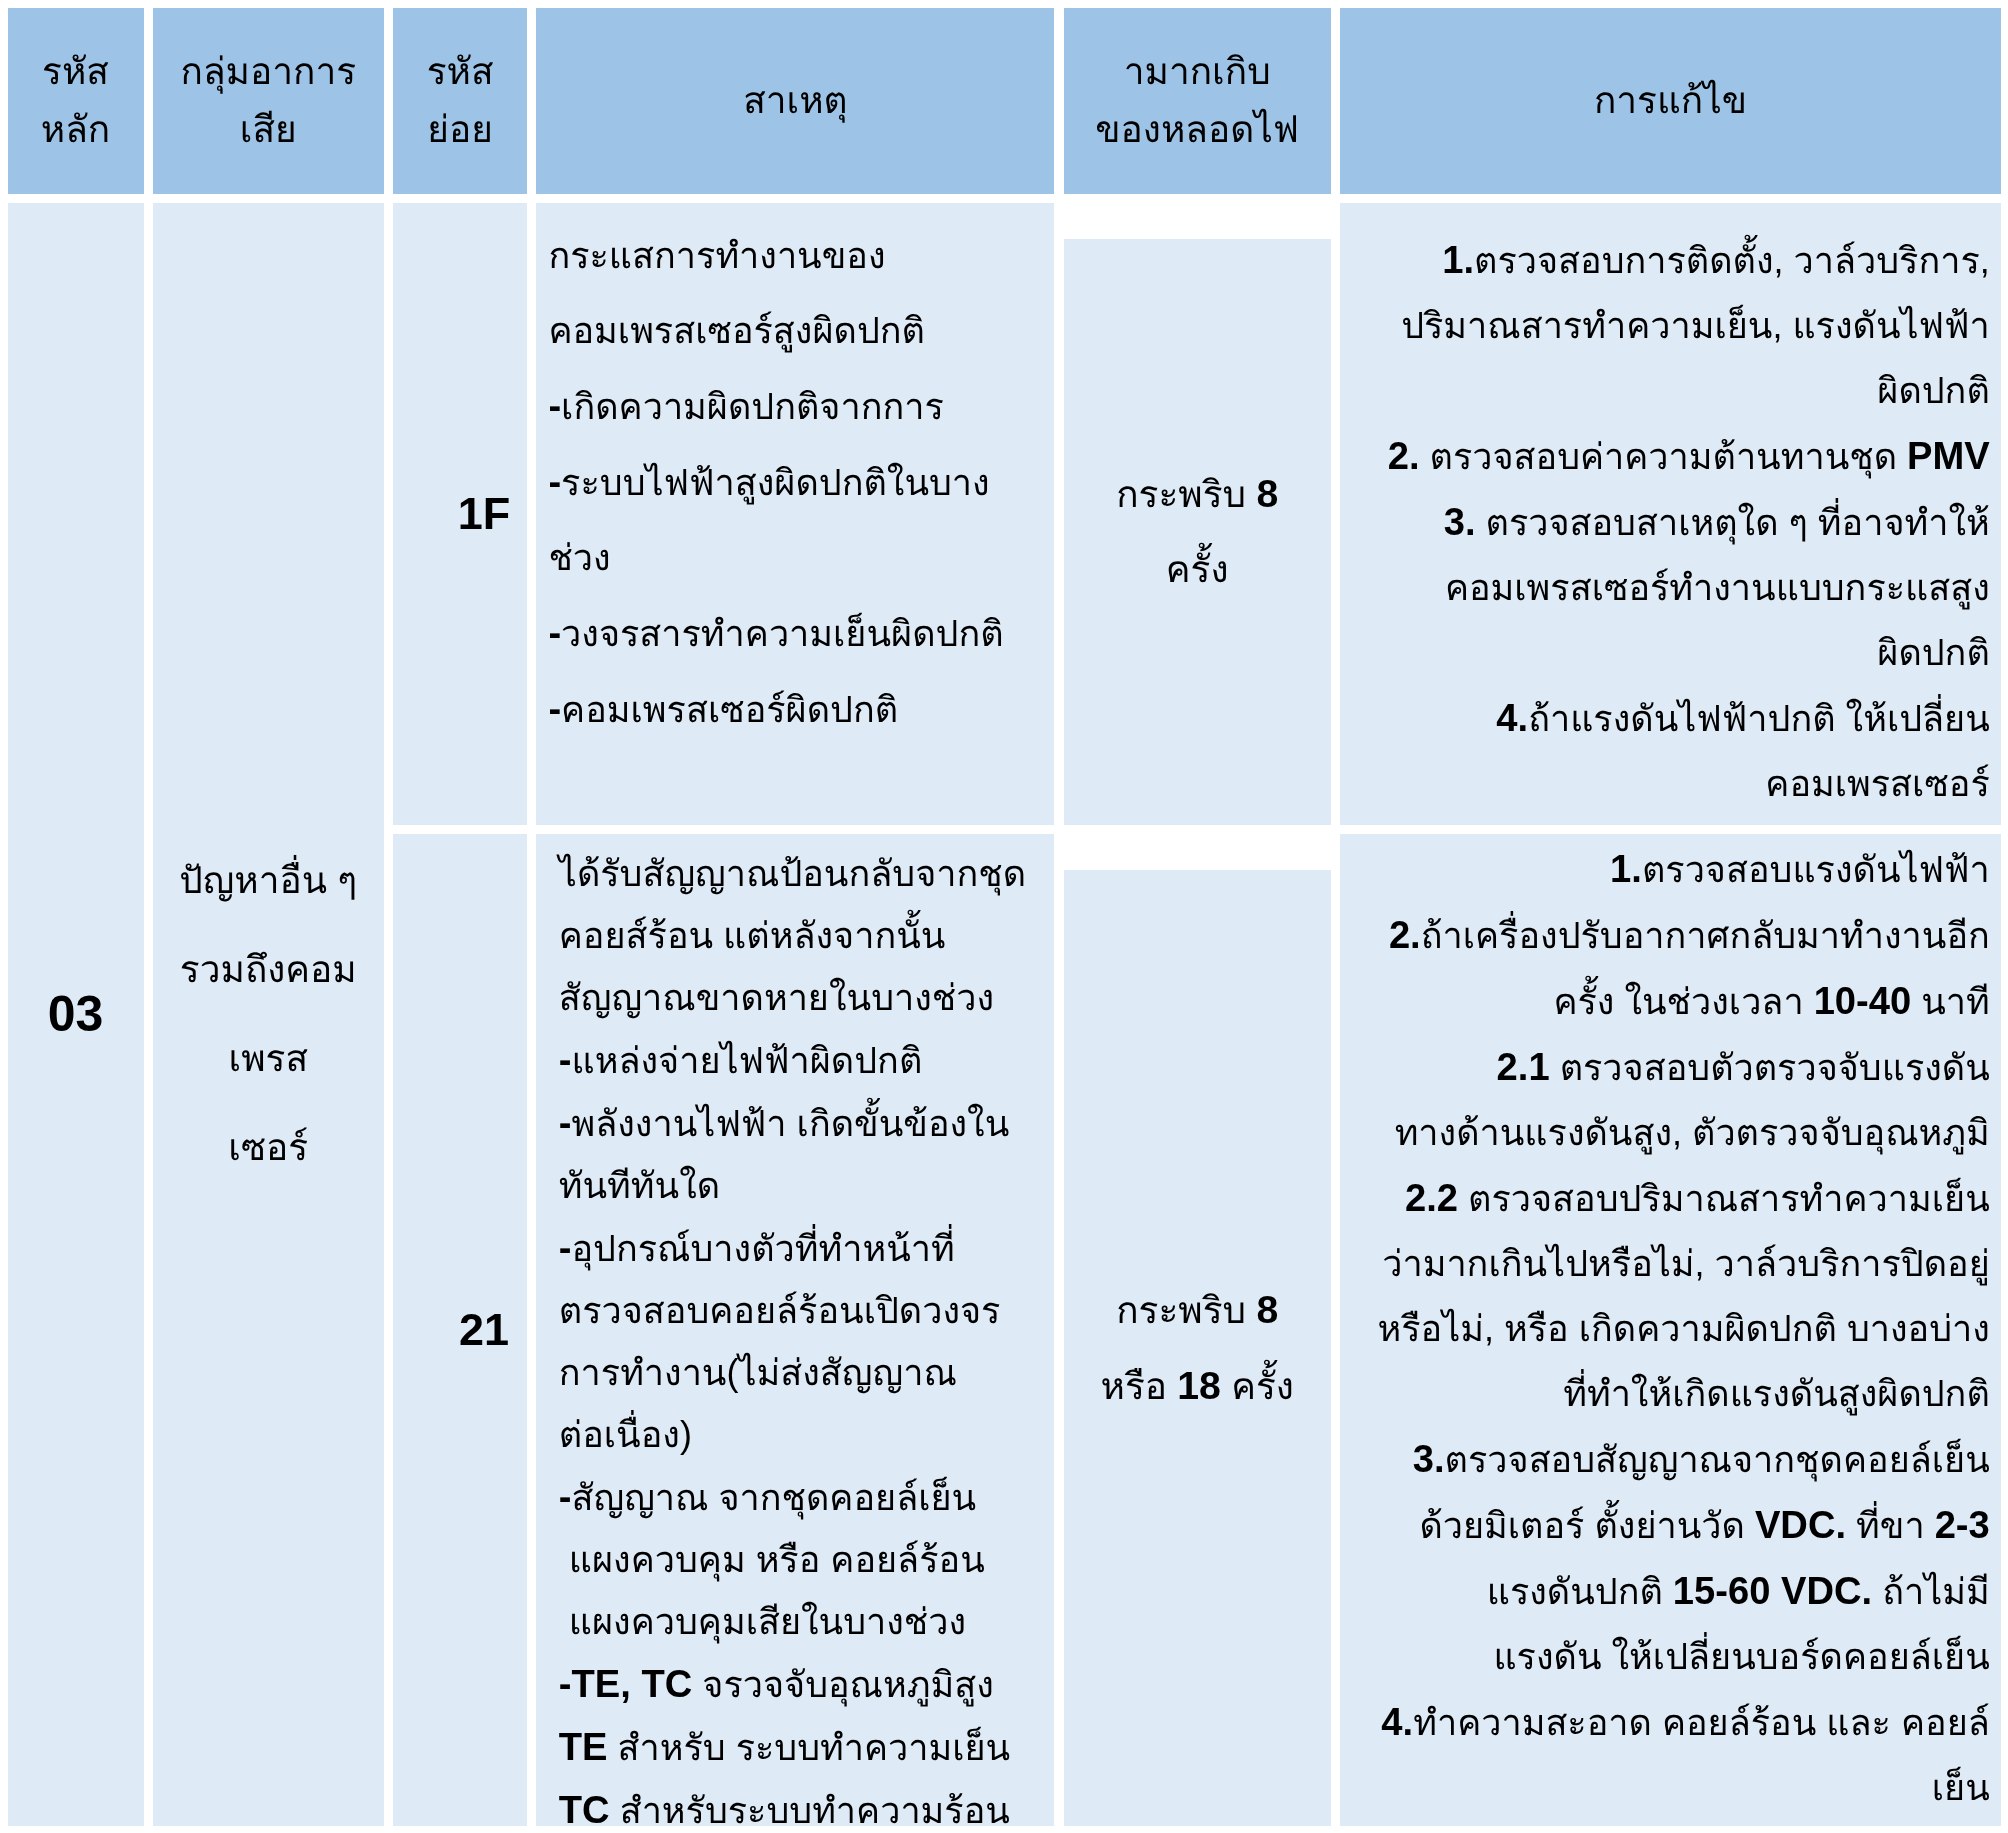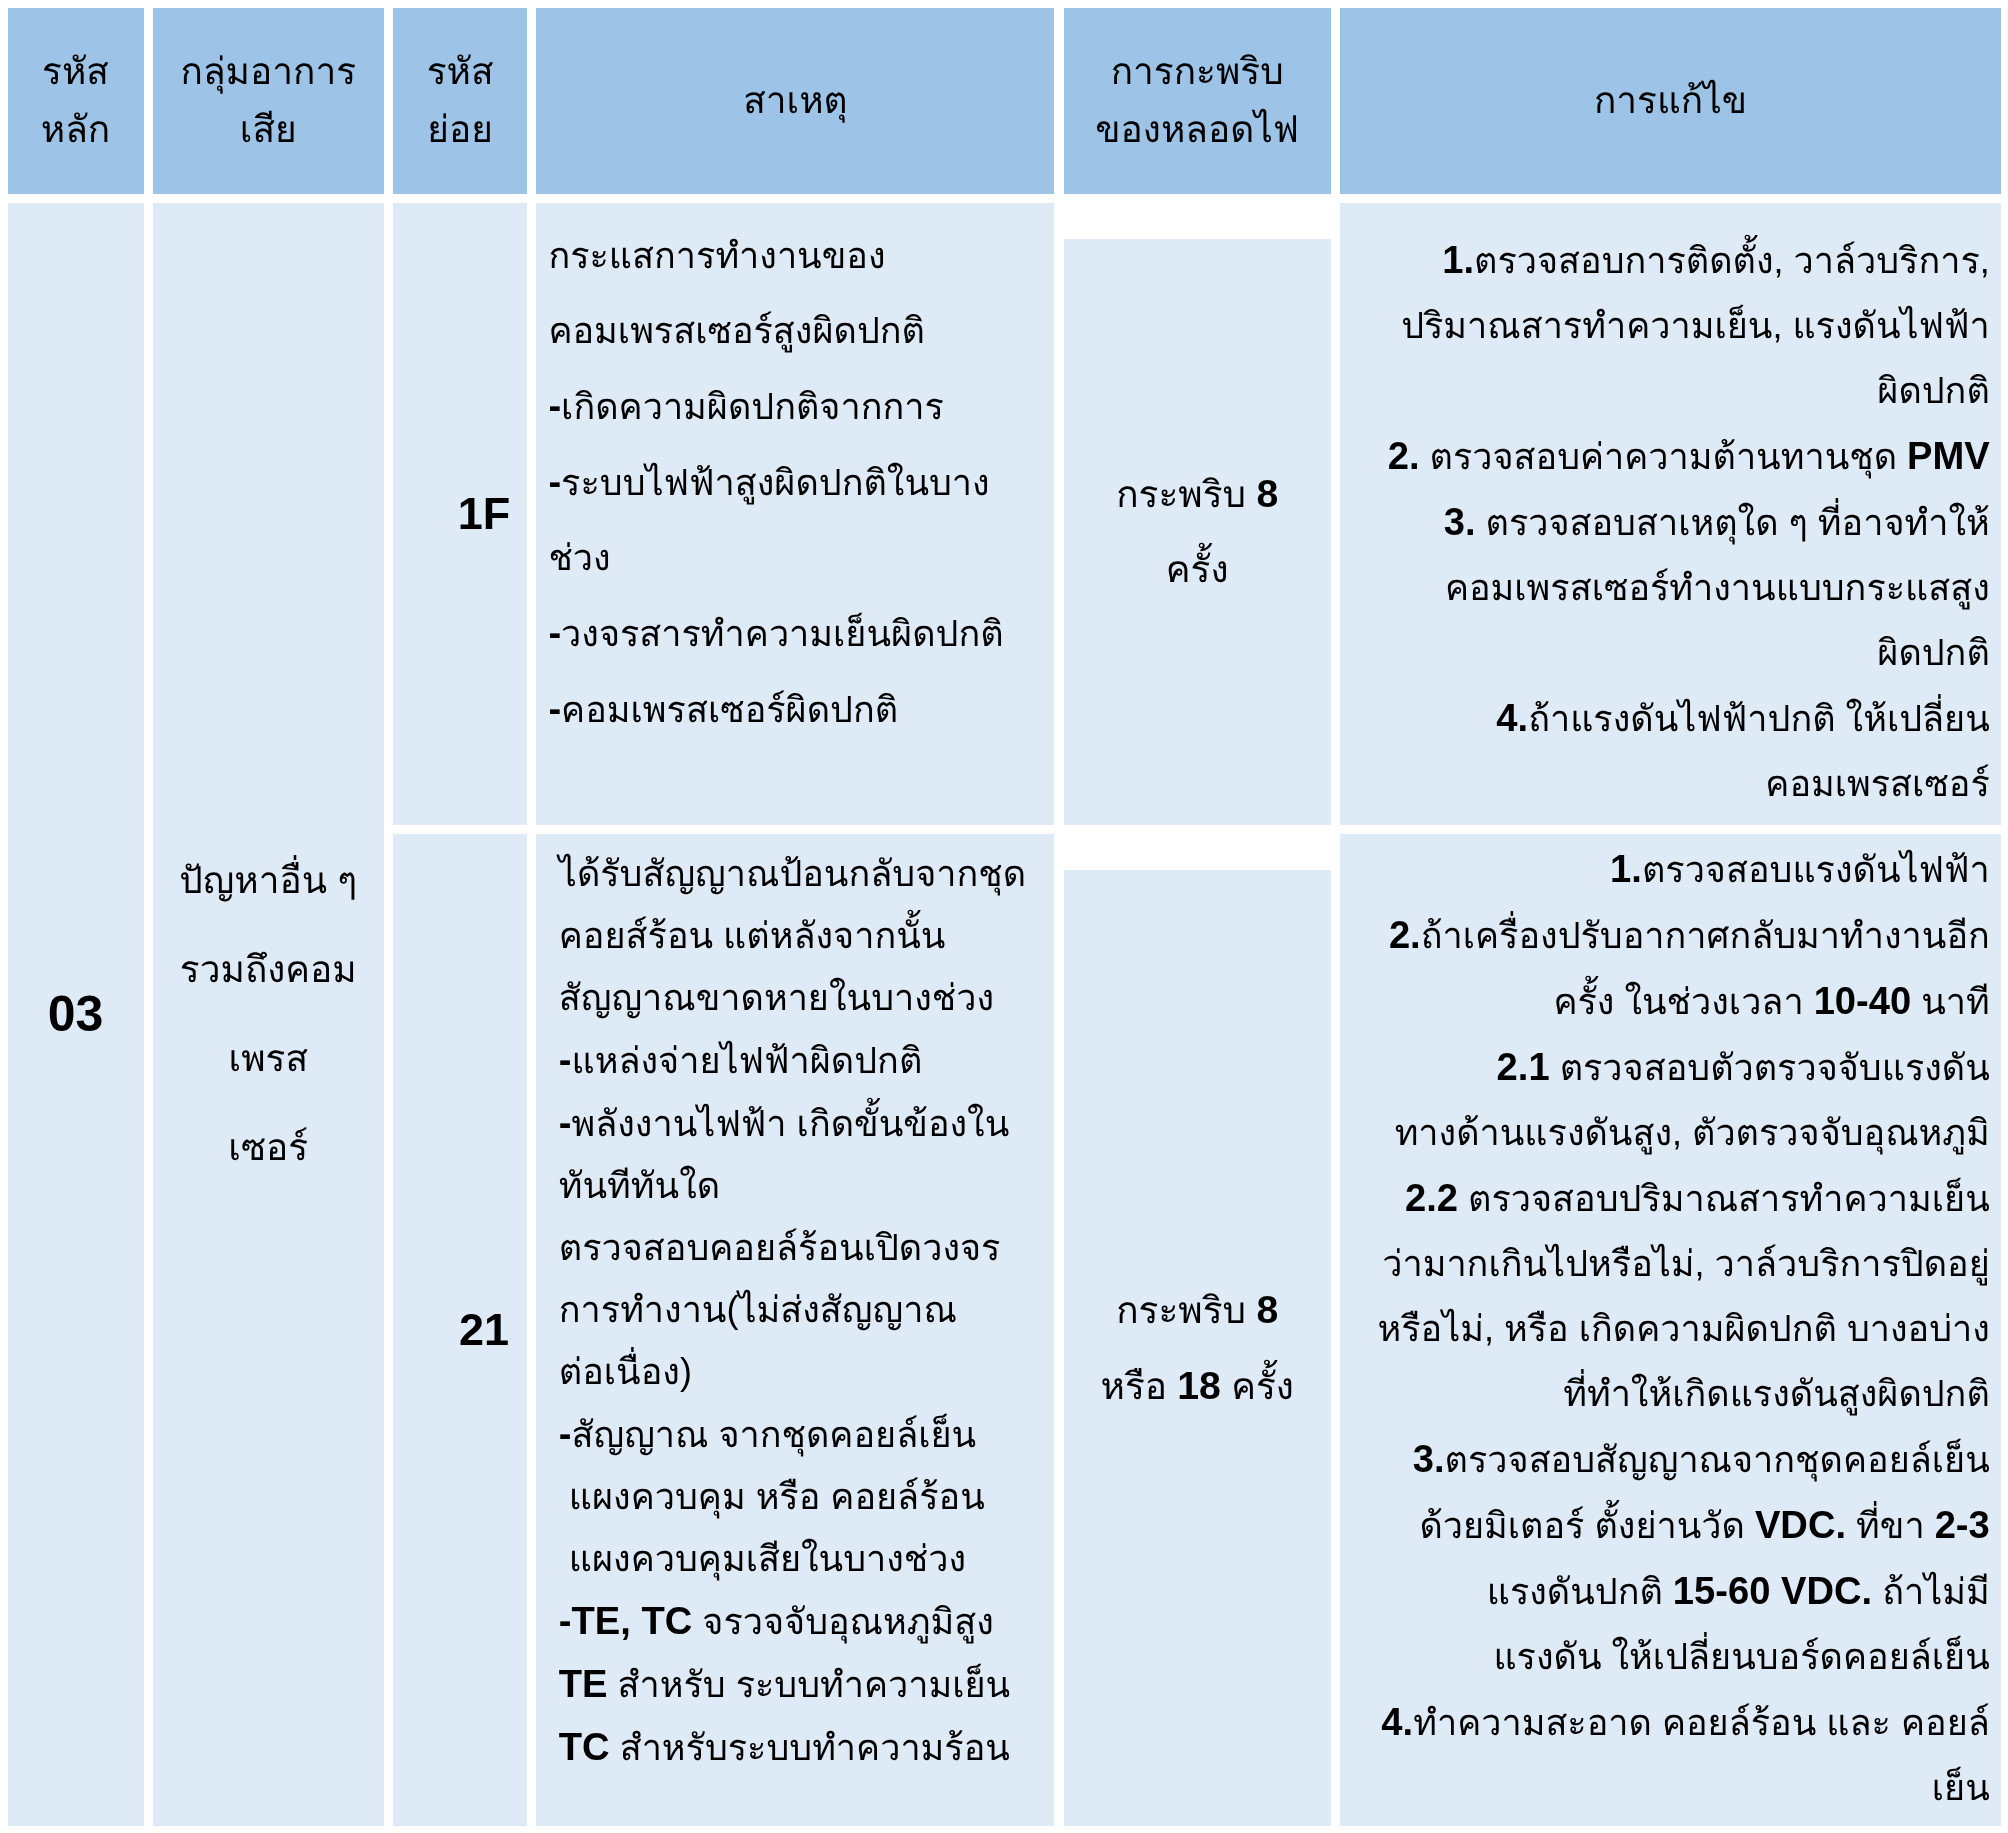--- a/index.html
+++ b/index.html
@@ -49,21 +49,21 @@
       <div class="line"><span>เสีย</span></div>
     </div>
   <div class="cell th">
       <div class="line"><span>รหัส</span></div>
       <div class="line"><span>ย่อย</span></div>
     </div>
   <div class="cell th">
       <div class="line"><span>สาเหตุ</span></div>
     </div>
   <div class="cell th">
-      <div class="line"><span>การกะพริบ</span></div>
+      <div class="line"><span>ามากเกิบ</span></div>
       <div class="line"><span>ของหลอดไฟ</span></div>
     </div>
   <div class="cell th">
       <div class="line"><span>การแก้ไข</span></div>
     </div>
 
   <div class="cell td center row-span main-code" style="grid-column:1;">03</div>
   <div class="cell td center row-span group" style="grid-column:2;">
       <div class="line"><span>ปัญหาอื่น ๆ</span></div>
       <div class="line"><span>รวมถึงคอม</span></div>
@@ -98,20 +98,21 @@
     </div>
 
   <div class="cell td center sub-code" style="grid-column:3;grid-row:3;">21</div>
   <div class="cell td cause cause-r2" style="grid-column:4;grid-row:3;padding-top:9.3px;">
       <div class="line"><span>ได้รับสัญญาณป้อนกลับจากชุด</span></div>
       <div class="line"><span>คอยส์ร้อน แต่หลังจากนั้น</span></div>
       <div class="line"><span>สัญญาณขาดหายในบางช่วง</span></div>
       <div class="line"><span class="b">-</span><span>แหล่งจ่ายไฟฟ้าผิดปกติ</span></div>
       <div class="line"><span class="b">-</span><span>พลังงานไฟฟ้า เกิดขั้นข้องใน</span></div>
       <div class="line"><span>ทันทีทันใด</span></div>
+      <div class="line"><span class="b">-</span><span>อุปกรณ์บางตัวที่ทำหน้าที่</span></div>
       <div class="line"><span>ตรวจสอบคอยล์ร้อนเปิดวงจร</span></div>
       <div class="line"><span>การทำงาน(ไม่ส่งสัญญาณ</span></div>
       <div class="line"><span>ต่อเนื่อง)</span></div>
       <div class="line"><span class="b">-</span><span>สัญญาณ จากชุดคอยล์เย็น</span></div>
       <div class="line"><span> แผงควบคุม หรือ คอยล์ร้อน</span></div>
       <div class="line"><span> แผงควบคุมเสียในบางช่วง</span></div>
       <div class="line"><span class="b">-TE, TC</span><span> จรวจจับอุณหภูมิสูง</span></div>
       <div class="line"><span class="b">TE</span><span> สำหรับ ระบบทำความเย็น</span></div>
       <div class="line"><span class="b">TC</span><span> สำหรับระบบทำความร้อน</span></div>
     </div>

